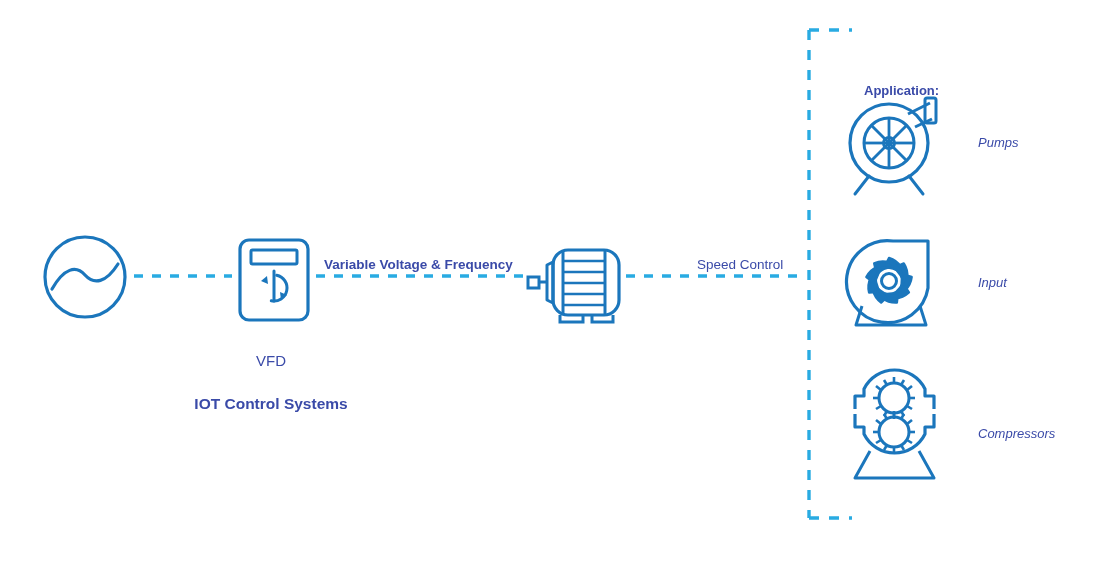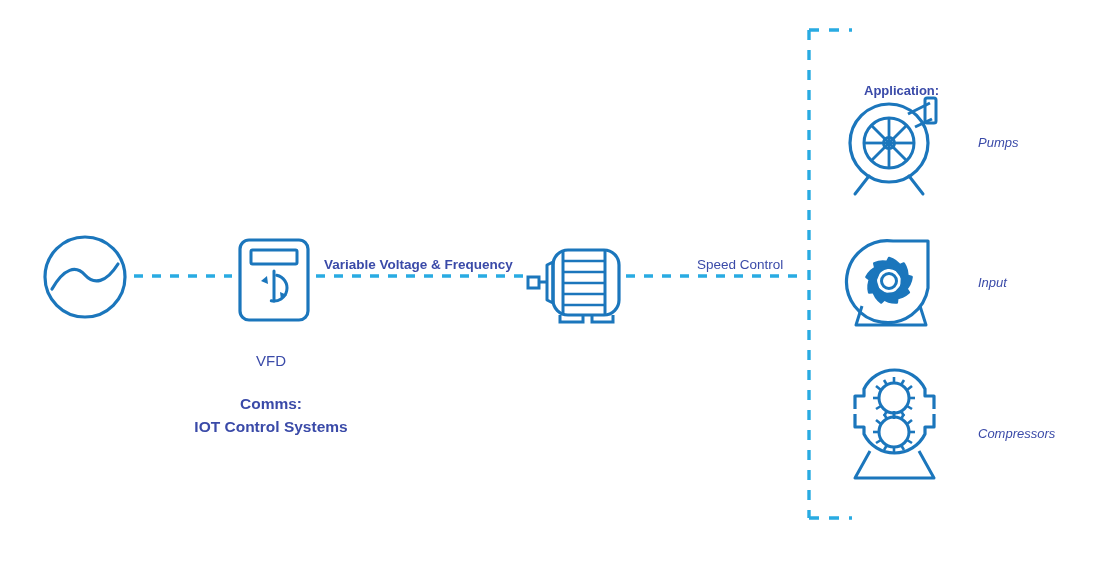--- a/index.html
+++ b/index.html
@@ -232,21 +232,20 @@
 </svg>
 
 <div class="node-label lbl-input">
 </div>
 
 <div class="node-label lbl-vfd-title">
   <div>VFD</div>
 </div>
 
 <div class="node-label lbl-vfd-comms">
-  <div>Comms:</div>
   <div>IOT Control Systems</div>
 </div>
 
 <div class="edge-label lbl-vvf">Variable Voltage &amp; Frequency</div>
 
 <div class="edge-label lbl-speed">Speed Control</div>
 
 <div class="app-label application-heading">Application:</div>
 
 <div class="app-item-label lbl-pumps">Pumps</div>

